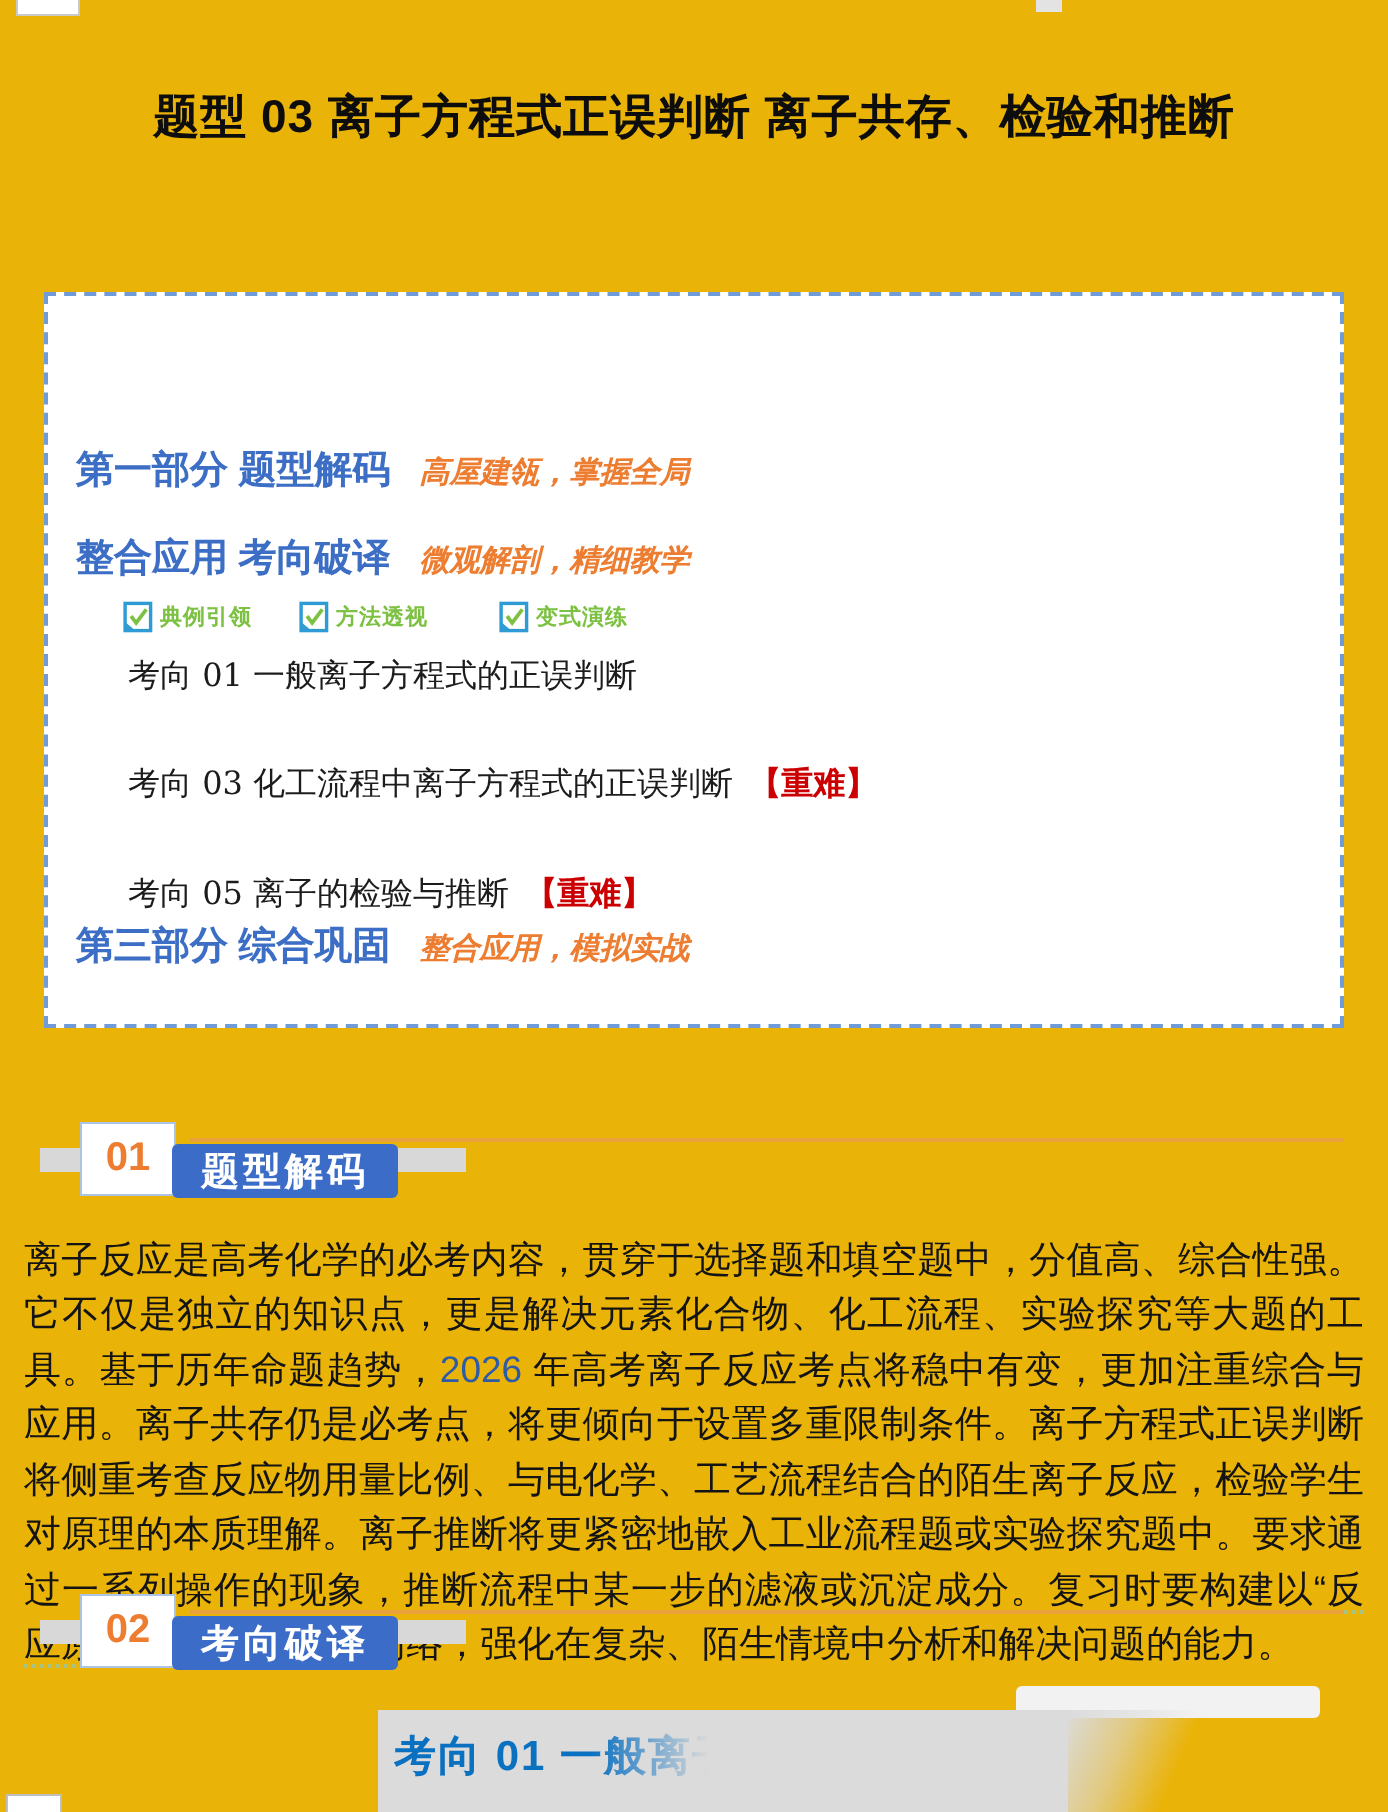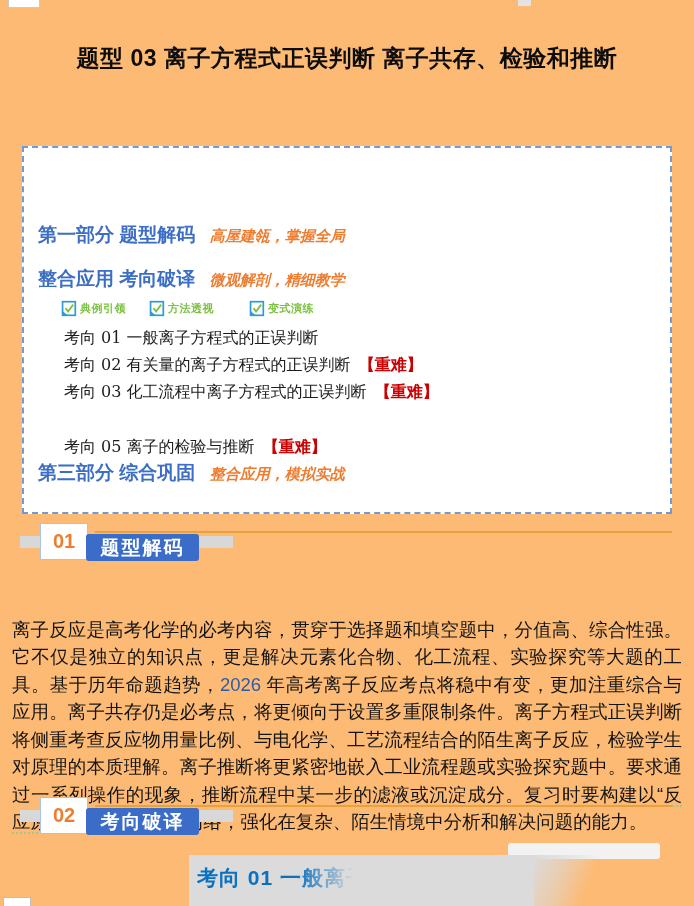--- a/index.html
+++ b/index.html
@@ -1,17 +1,17 @@
 <!DOCTYPE html>
 <html><head>
 <meta charset="utf-8">
 <style>
   html,body{margin:0;padding:0;background:#ffffff;}
   body{font-family:"Liberation Sans","DejaVu Sans",sans-serif;}
-  .page{position:relative;width:694px;height:906px;background:#fdba74;overflow:hidden;margin:0 auto;text-decoration:underline;}
+  .page{position:relative;width:694px;height:906px;background:#eab308;overflow:hidden;margin:0 auto;text-decoration:underline;}
 
   
   .artifact-tl{position:absolute;left:8px;top:-3px;width:30px;height:9px;background:#fff;border:1px solid #c9c9c9;}
   .artifact-tr{position:absolute;left:518px;top:0;width:13px;height:6px;background:#e3e3e3;}
 
   
   .doc-title{position:absolute;top:28px;left:0;width:100%;text-align:center;
     font-size:23px;font-weight:800;color:#0d0d0d;letter-spacing:.5px;}
 
   
@@ -41,21 +41,21 @@
   
   .sec-header{position:absolute;left:0;width:694px;height:42px;}
   .sec-header .gray-bar{position:absolute;left:20px;top:13px;width:213px;height:12px;background:#d8d8d8;}
   .sec-header .orange-line{position:absolute;left:95px;top:8px;width:577px;height:2px;background:#e9a23b;}
   .sec-header .num-box{position:absolute;left:40px;top:0;width:46px;height:35px;background:#ffffff;
     border:1px solid #aac3e6;color:#ed7d31;font-size:20px;font-weight:800;
     display:flex;align-items:center;justify-content:center;}
   .sec-header .blue-banner{position:absolute;left:86px;top:11px;width:113px;height:27px;
     background:#3a6cc8;border-radius:3px;color:#ffffff;font-size:19px;font-weight:800;
     display:flex;align-items:center;justify-content:center;letter-spacing:2px;}
-  .sec-01{top:523px;} .sec-02{top:797px;}
+  .sec-01{top:561px;} .sec-02{top:797px;}
 
   
   .intro{position:absolute;left:12px;top:597px;width:670px;
     font-size:18.5px;line-height:27.5px;color:#141414;text-align:justify;text-justify:inter-ideograph;}
   .intro .year{color:#2e5ba8;}
   .intro .hl{border-bottom:2px dotted #a4c585;}
 
   
   .sub-banner{position:absolute;left:165px;top:855px;width:345px;height:51px;background:#dbdbdb;margin-left:24px;}
   .sub-banner::after{content:"";position:absolute;left:100%;top:0;width:70px;height:100%;
@@ -122,24 +122,20 @@
           </svg>
         </span>
         <span class="tag-label">变式演练</span>
       </span>
     </div>
 
     <div class="toc-item i0">
       <span class="item-text">考向 01 一般离子方程式的正误判断</span>
       <span class="item-badge"></span>
     </div>
-    <div class="toc-item i1">
-      <span class="item-text">考向 02 有关量的离子方程式的正误判断</span>
-      <span class="item-badge">【重难】</span>
-    </div>
     <div class="toc-item i2">
       <span class="item-text">考向 03 化工流程中离子方程式的正误判断</span>
       <span class="item-badge">【重难】</span>
     </div>
     <div class="toc-item i4">
       <span class="item-text">考向 05 离子的检验与推断</span>
       <span class="item-badge">【重难】</span>
     </div>
 
     <div class="toc-part p3">

